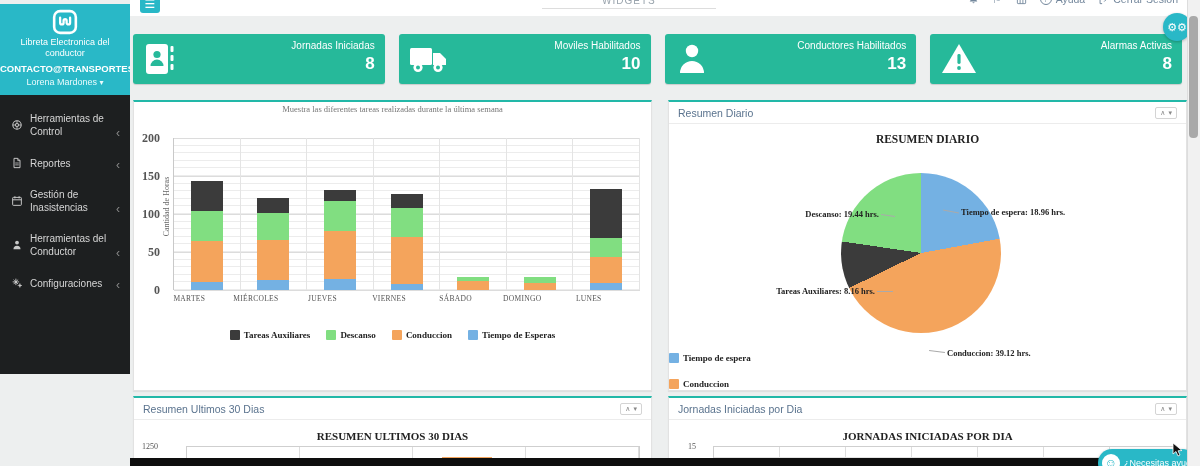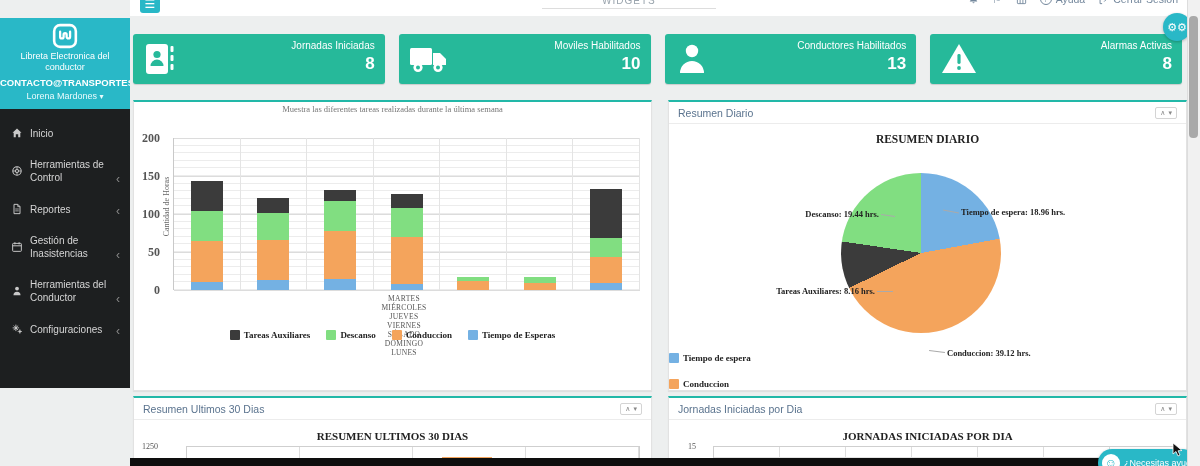--- a/index.html
+++ b/index.html
@@ -2,21 +2,21 @@
 <html><head>
 <meta charset="utf-8">
 <style>
   html,body{margin:0;padding:0;}
   body{
     width:1200px;height:466px;position:relative;overflow:hidden;
     font-family:"Liberation Sans", sans-serif;background:#EDEFEF;
     -webkit-font-smoothing:antialiased;
   }
   
-  .sidebar{position:absolute;left:0;top:18px;width:130px;height:370px;background:#1D1F20;z-index:3;}
+  .sidebar{position:absolute;left:0;top:4px;width:130px;height:370px;background:#1D1F20;z-index:3;}
   .sidebar-top{background:#29B8C7;color:#fff;text-align:center;padding:5px 0 8px;}
   .logo-wrap{display:flex;justify-content:center;margin-bottom:2px;}
   .app-title{font-size:9px;line-height:11px;padding:0 10px;color:#fff;}
   .account{font-size:9.5px;font-weight:bold;white-space:nowrap;overflow:hidden;margin-top:4px;color:#fff;}
   .user-row{font-size:9px;margin-top:3px;color:#EAFBFD;cursor:pointer;}
   .user-row .caret{font-size:8px;}
   .nav{padding-top:8px;}
   .nav-item{display:flex;flex-wrap:wrap;align-items:center;padding:9px 10px;color:#D6D6D6;font-size:10px;line-height:13px;cursor:pointer;}
   .nav-item .nico{width:14px;height:14px;margin-right:6px;flex:0 0 14px;color:#C9C9C9;display:inline-flex;align-items:center;justify-content:center;font-size:12px;}
   .nav-item .nlabel{flex:1 1 70px;}
@@ -52,21 +52,21 @@
   .week-chart{position:relative;height:230px;}
   .plot{position:absolute;left:39px;top:24px;width:466px;height:152px;
     background:repeating-linear-gradient(to top,#ECECEC 0 1px,transparent 1px 7.6px);
     border-left:1px solid #C9C9C9;}
   .majorline{position:absolute;left:0;width:100%;height:1px;background:#DCDCDC;}
   .ytick{position:absolute;right:100%;margin-right:14px;font-size:12px;color:#555;transform:translateY(-50%);font-weight:bold;}
   .bands{position:absolute;inset:0;display:flex;}
   .band{flex:1;position:relative;border-right:1px solid #E4E4E4;}
   .barstack{position:absolute;bottom:0;left:50%;transform:translateX(-50%);width:32px;display:flex;flex-direction:column-reverse;}
   .seg{width:100%;}
-  .xlabels{position:absolute;left:37px;top:180px;width:466px;display:flex;flex-direction:column;}
+  .xlabels{position:absolute;left:22px;top:180px;width:466px;display:flex;}
   .xlabels div{flex:1;text-align:center;font-size:7.5px;color:#555;letter-spacing:.3px;}
   .ylab{position:absolute;left:-28px;top:88px;width:120px;text-align:center;transform:rotate(-90deg);transform-origin:center;font-size:8px;color:#666;}
   .legend{position:absolute;left:0;width:100%;display:flex;justify-content:center;gap:16px;}
   .legend .li{display:flex;align-items:center;gap:4px;font-size:9px;font-weight:bold;color:#222;font-family:"Liberation Serif","DejaVu Serif",serif;}
   .legend .sw{width:10px;height:10px;border-radius:1px;display:inline-block;}
   .week-legend{top:216px;}
   
   .pie-area{position:relative;height:240px;}
   .pie{position:absolute;left:172px;top:28px;width:160px;height:160px;border-radius:50%;}
   .pielab{position:absolute;font-size:8.5px;font-weight:600;color:#222;font-family:"Liberation Serif","DejaVu Serif",serif;white-space:nowrap;}
@@ -103,28 +103,20 @@
       </svg>
     </div>
     <div class="app-title">Libreta Electronica del conductor</div>
     <div class="account">CONTACTO@TRANSPORTESANC</div>
     <div class="user-row">
       <span>Lorena Mardones</span>
       <span class="caret">▾</span>
     </div>
   </div>
   <nav class="nav" id="sidebar-nav">
-      <div class="nav-item">
-        <span class="nico">
-          <svg viewBox="0 0 16 16" width="12" height="12" fill="currentColor">
-            <path d="M8 2 14 7.6h-1.6v5.9H9.6V9.6H6.4v3.9H3.6V7.6H2Z"></path>
-          </svg>
-        </span>
-        <span class="nlabel">Inicio</span>
-      </div>
       <div class="nav-item">
         <span class="nico">
           <svg viewBox="0 0 16 16" width="12" height="12" fill="none" stroke="currentColor" stroke-width="1.4">
             <circle cx="8" cy="8" r="5.6"></circle>
             <circle cx="8" cy="8" r="2.1"></circle>
             <path d="M8 2.4v3.5M8 10.1v3.5M2.4 8h3.5M10.1 8h3.5" stroke-width="1.1"></path>
           </svg>
         </span>
         <span class="nlabel">Herramientas de Control</span>
         <span class="nchev">‹</span>

